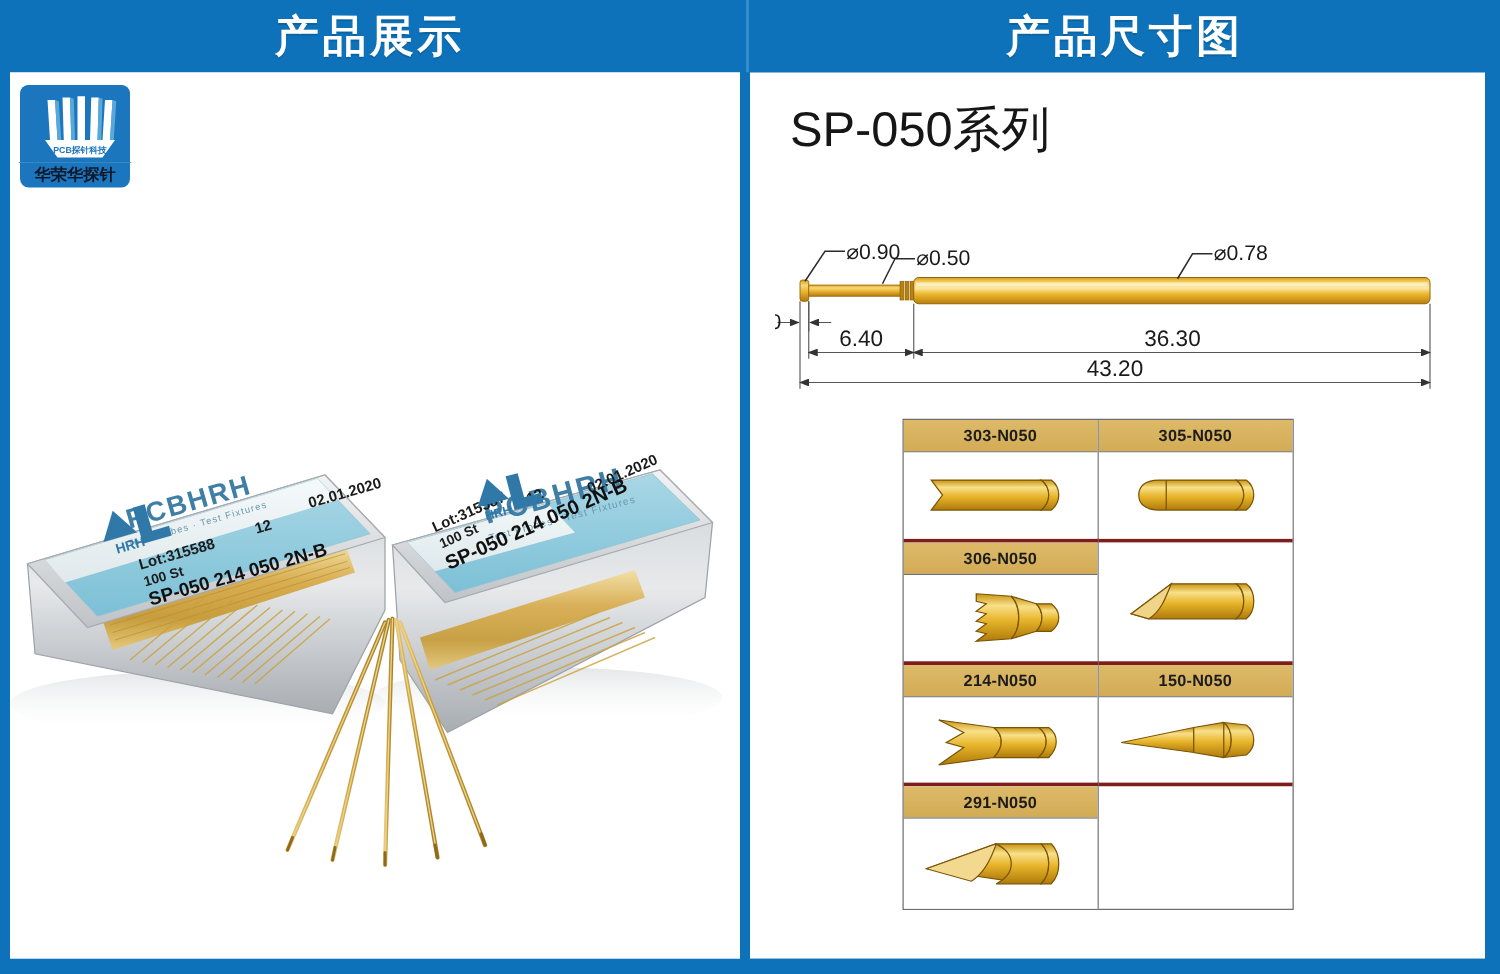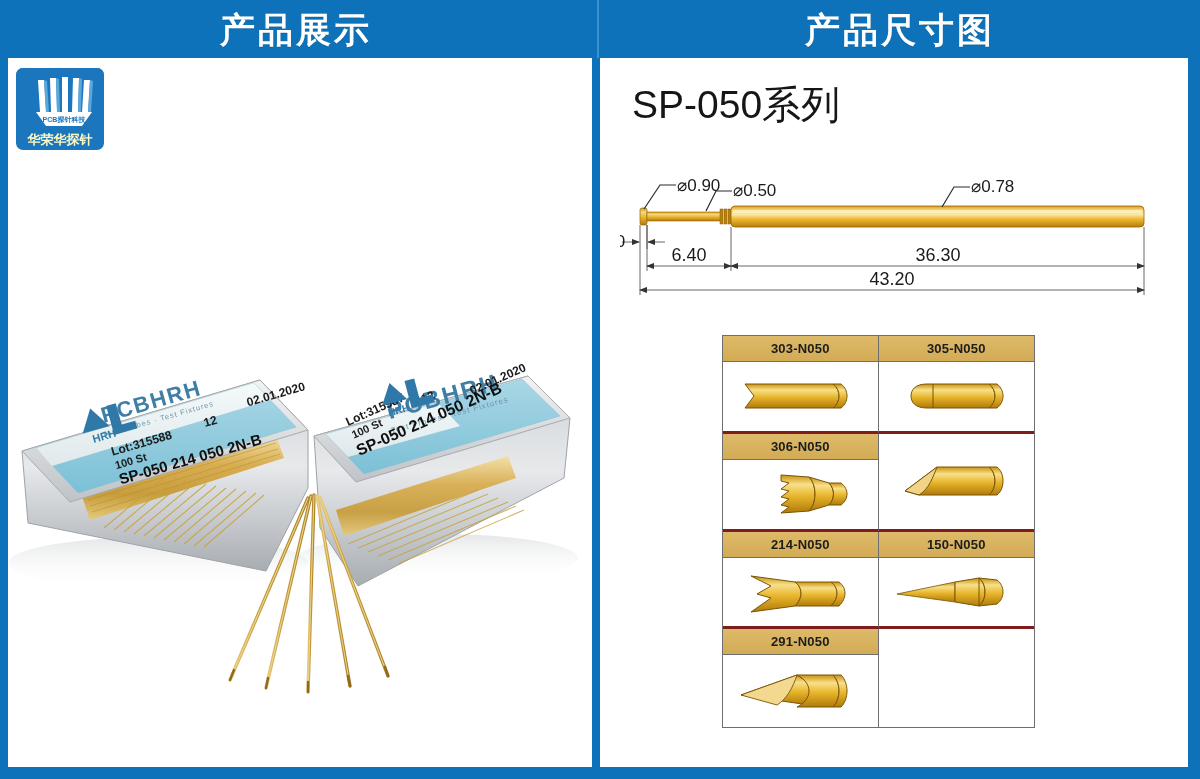--- a/index.html
+++ b/index.html
@@ -51,38 +51,38 @@
     box-sizing:border-box;
     border:2px solid #ffffff;
     border-bottom:none;
     overflow:hidden;
   }
   .logo-mark svg{position:absolute;left:0;top:0;}
   .logo-name{
     width:92px;height:22px;
     background:#1b76bd;
     border-radius:0 0 9px 9px;
-    color:#fef9c3;font-size:13px;font-weight:700;
+    color:#0f172a;font-size:13px;font-weight:700;
     display:flex;align-items:center;justify-content:center;
     letter-spacing:0px;
     box-sizing:border-box;
     border:2px solid #ffffff;border-top:none;
   }
 
   
   .photo{position:absolute;left:0;top:0;width:584px;height:709px;overflow:hidden;background:#fff;}
   .photo svg{position:absolute;left:0;top:0;}
 
   
   .series-title{
     position:absolute;left:32px;top:27px;
     font-size:39px;font-weight:400;color:#161616;
     letter-spacing:0px;line-height:1;white-space:nowrap;
   }
-  .dwg{position:absolute;left:20px;top:105px;width:560px;height:200px;}
+  .dwg{position:absolute;left:20px;top:121px;width:560px;height:200px;}
   .dwg svg{position:absolute;left:0;top:0;}
 
   
   .tiptable{
     position:absolute;left:122px;top:277px;
     width:313px;height:393px;
     border:1px solid #6e6e6e;
     box-sizing:border-box;
     background:#fff;
     display:grid;

